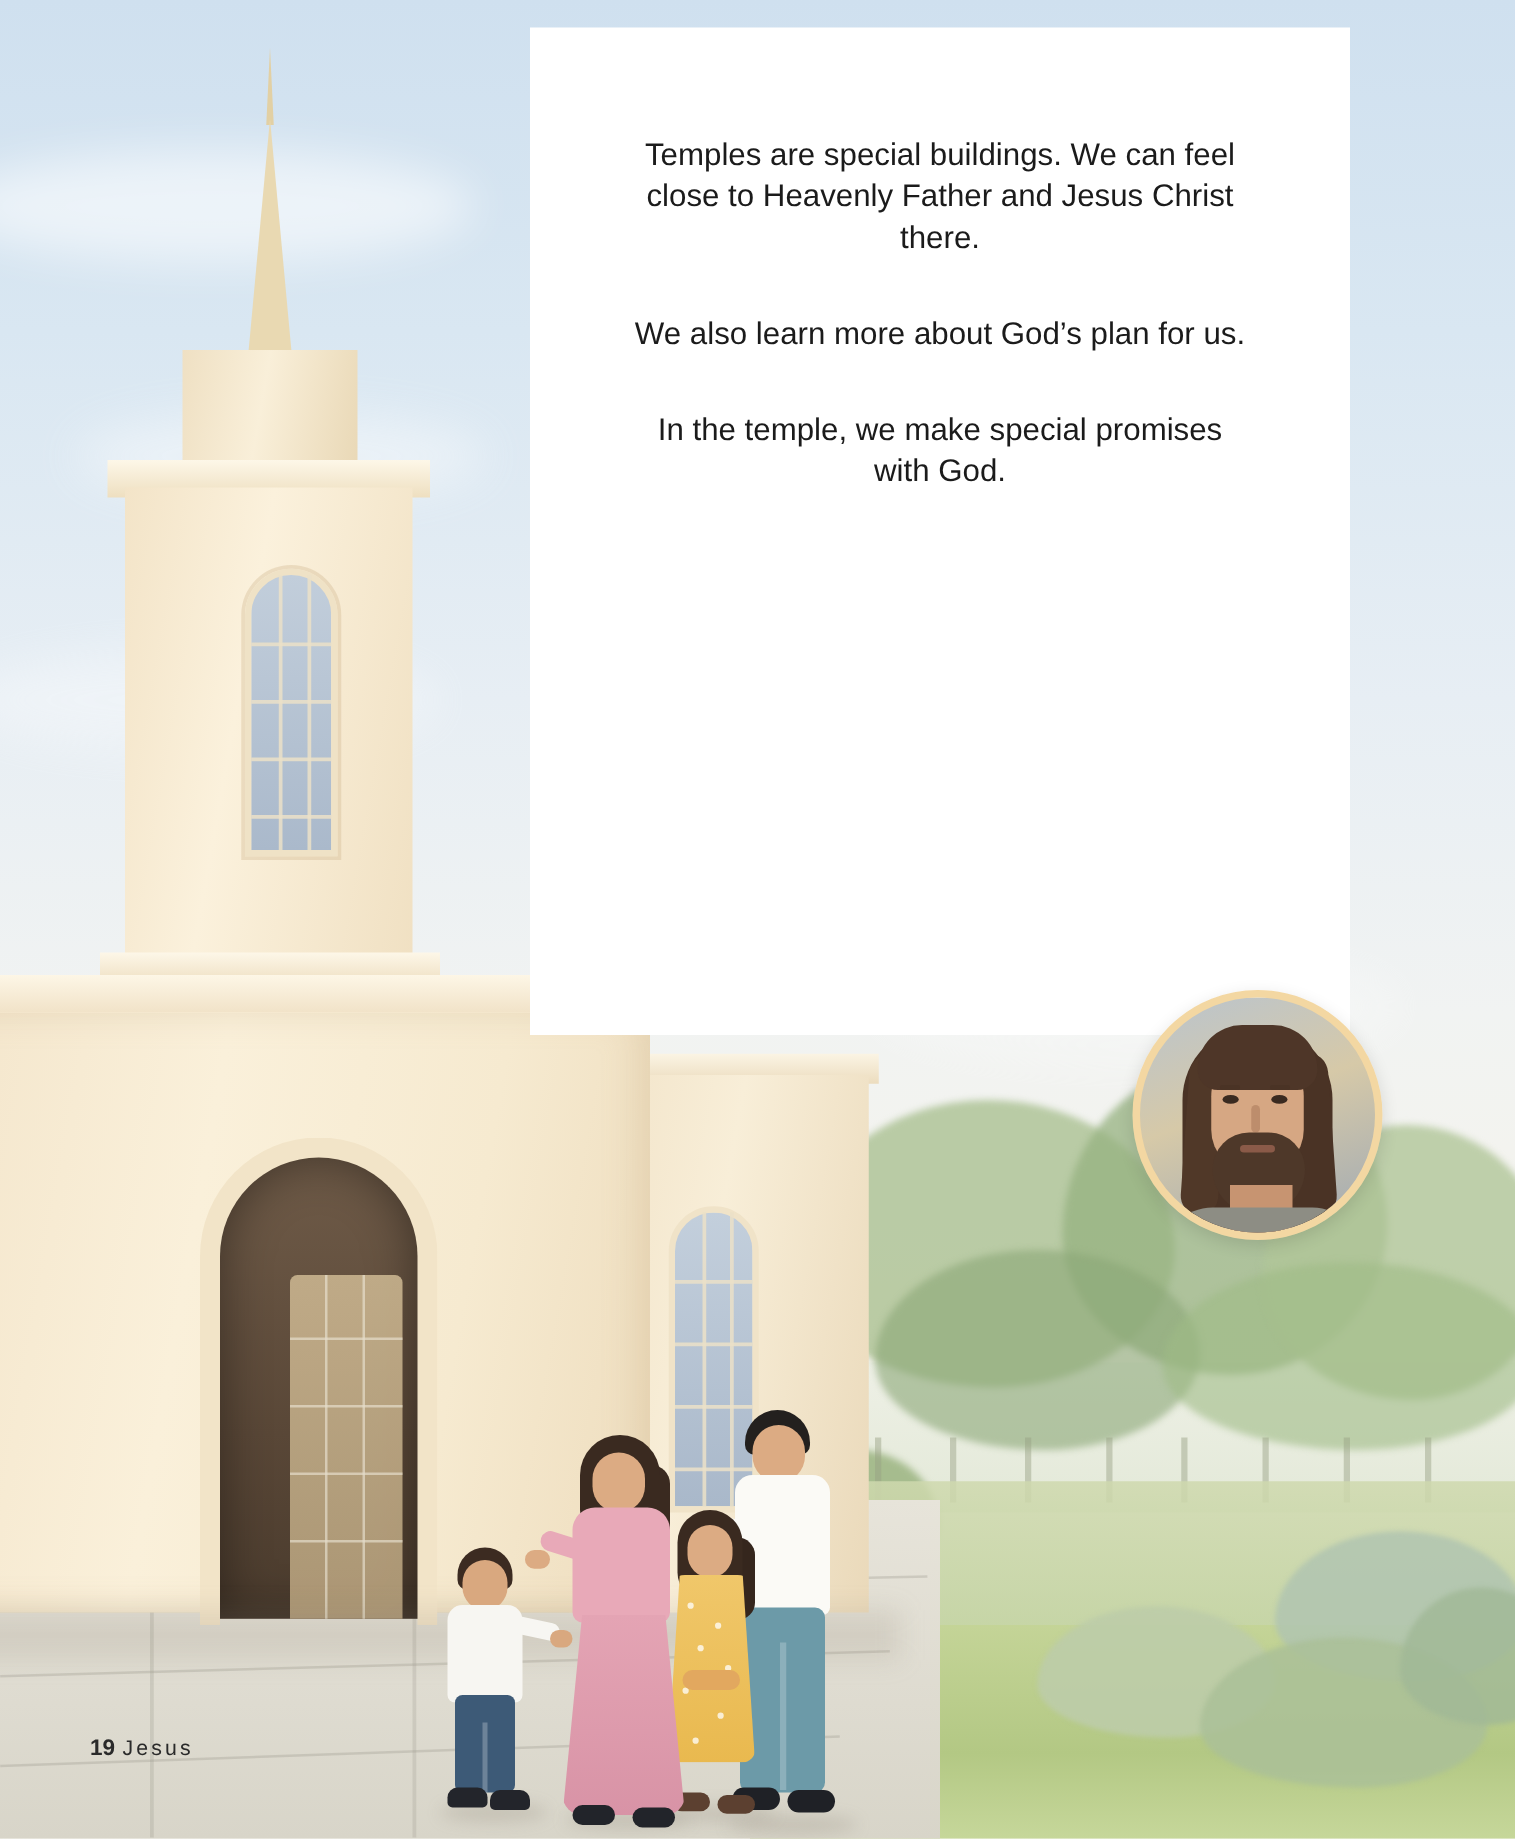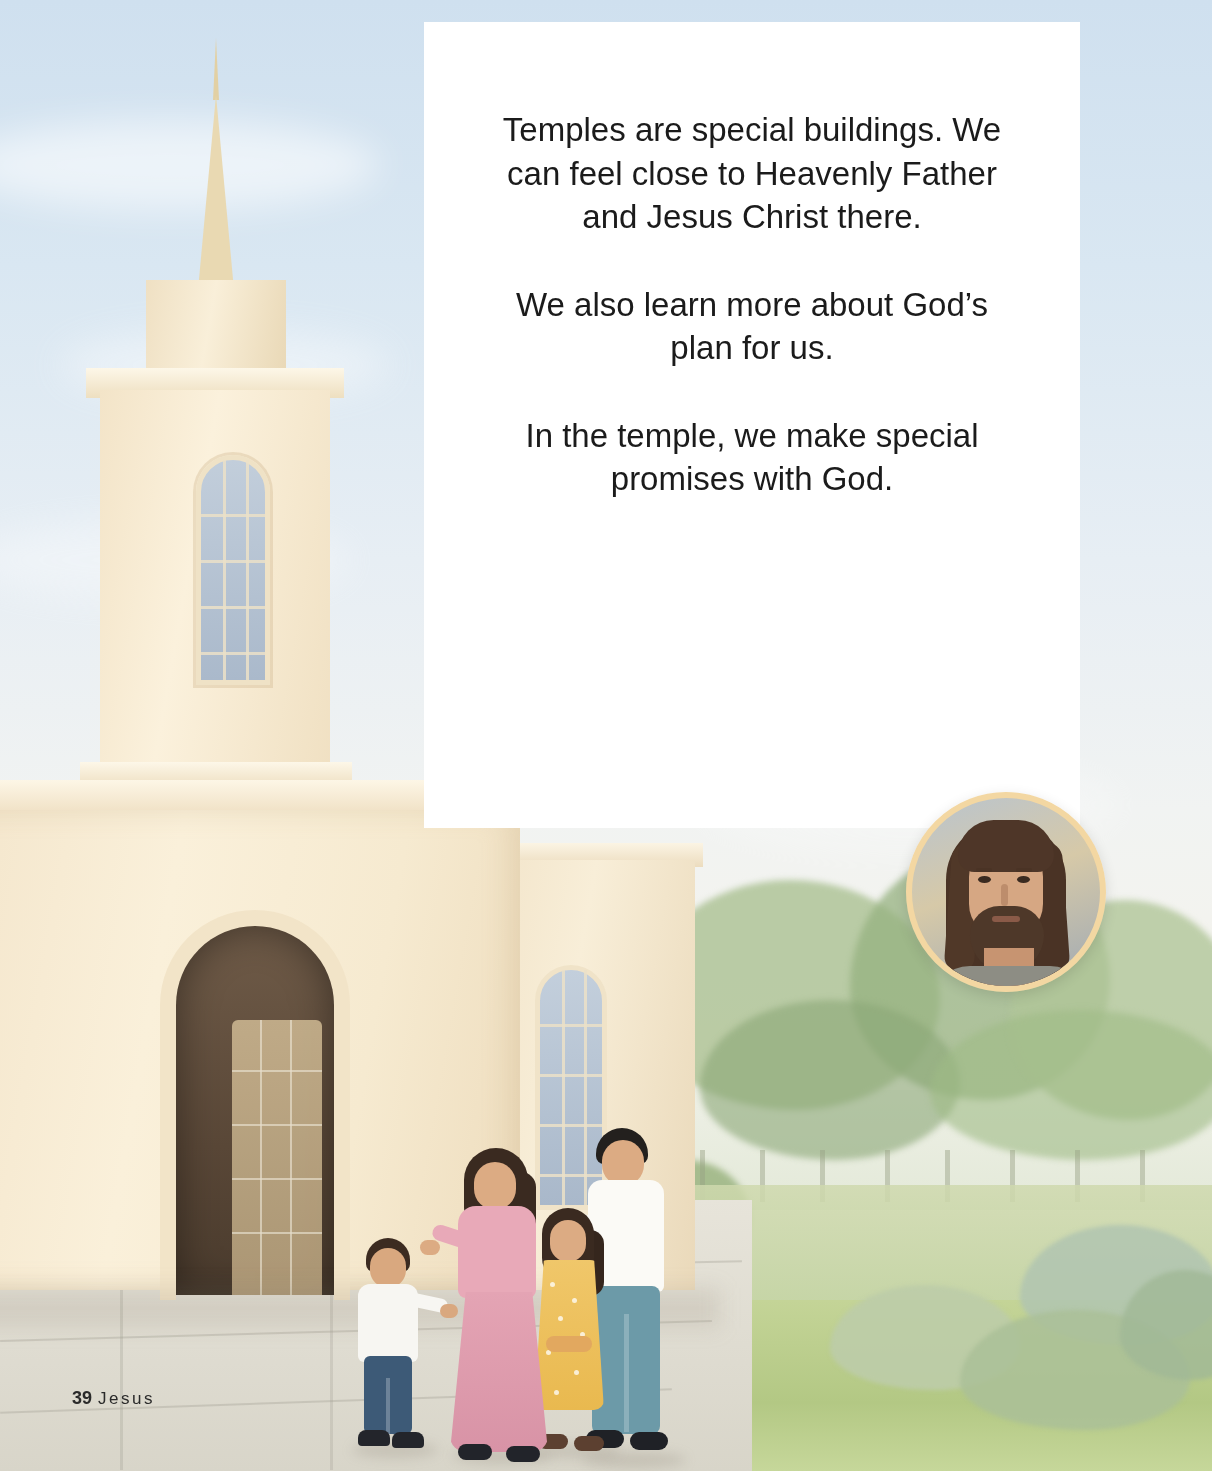--- a/index.html
+++ b/index.html
@@ -193,21 +193,21 @@
     font-weight: 300;
     color: #111111;
     letter-spacing: 1px;
     line-height: 1.0;
     margin-top: 10px;
   }
   .body {
     margin: 86px auto 0;
     width: 500px;
     text-align: center;
-    font-size: 33px;
+    font-size: 25px;
     line-height: 1.32;
     color: #1b1b1b;
   }
   .body p { margin-bottom: 44px; }
   .body p:last-child { margin-bottom: 0; }
 
   
   .portrait {
     position: absolute; left: 906px; top: 792px; width: 200px; height: 200px;
     border-radius: 50%;
@@ -468,16 +468,16 @@
     <div class="p-eye l"></div>
       <div class="p-eye r"></div>
     <div class="p-nose"></div>
     <div class="p-beard"></div>
     <div class="p-mouth"></div>
     <div class="p-neck"></div>
     <div class="p-robe"></div>
   </div>
 
   <div class="footer">
-    <span class="pg">39</span><span class="mag">Jesus</span>
+    <span class="pg">19</span><span class="mag">Jesus</span>
   </div>
 
 </div>
 
 </body></html>

